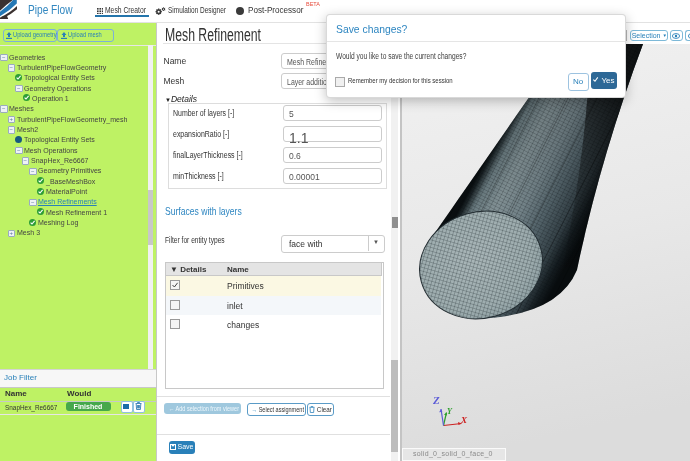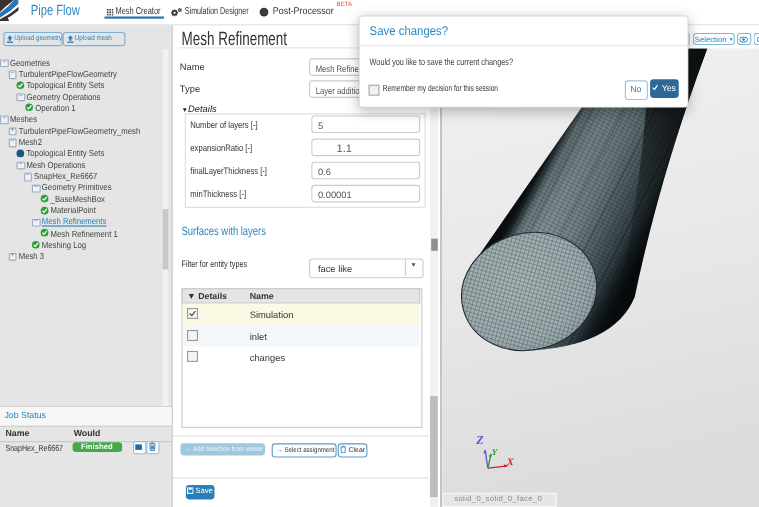--- a/index.html
+++ b/index.html
@@ -61,21 +61,21 @@
       <circle cx="9.7" cy="2.3" r="0.6" fill="#fff"></circle>
     </g>
   </svg>
   <div class="abs" style="left:168px;top:5px;font-size:9px;color:#333;transform:scaleX(0.72);transform-origin:0 50%;white-space:nowrap;">Simulation Designer</div>
 
   <div class="abs" style="left:236px;top:7px;width:8px;height:8px;border-radius:50%;background:#3a3a3a;"></div>
   <div class="abs sx90" style="left:248px;top:5px;font-size:9px;color:#333;">Post-Processor</div>
   <div class="abs" style="left:306px;top:1px;font-size:5.5px;color:#e74c3c;">BETA</div>
 </div>
 
-<div class="abs" style="left:0;top:22px;width:156px;height:439px;background:#e5e5e5;border-right:1px solid #c8c8c8;z-index:4;">
+<div class="abs" style="left:0;top:22px;width:156px;height:439px;background:#bef264;border-right:1px solid #c8c8c8;z-index:4;">
 
   <div class="abs" style="left:0;top:0;width:156px;height:23px;border-bottom:1px solid #e6e6e6;"></div>
   <div class="abs" style="left:2.5px;top:6.5px;width:52px;height:11px;border:1px solid #7db0d8;border-radius:3px;"></div>
   <div class="abs" style="left:57px;top:6.5px;width:55px;height:11px;border:1px solid #7db0d8;border-radius:3px;"></div>
   <svg class="abs" style="left:6px;top:9.5px;" width="6" height="7" viewBox="0 0 6 7">
       <path d="M3,0 L5.5,3 L4,3 L4,5 L2,5 L2,3 L0.5,3 Z" fill="#2980b9"></path>
       <rect x="0" y="5.8" width="6" height="1.2" fill="#2980b9"></rect>
     </svg>
     <div class="abs nw" style="left:13px;top:8.5px;font-size:6.5px;color:#2980b9;transform:scaleX(0.88);transform-origin:0 50%;">Upload geometry</div>
   <svg class="abs" style="left:61px;top:9.5px;" width="6" height="7" viewBox="0 0 6 7">
@@ -142,21 +142,21 @@
       </svg>
     </div>
   <div class="abs" style="left:38px;top:196.1px;font-size:8px;color:#444;white-space:nowrap;transform:scaleX(0.88);transform-origin:0 50%;">Meshing Log</div>
   <div class="abs" style="left:7.5px;top:207.64999999999998px;width:5.5px;height:5.5px;border:1px solid #9aabc0;border-radius:1px;background:#eef2f6;font-size:6px;line-height:5px;text-align:center;color:#5a7a9a;">+</div>
   <div class="abs" style="left:16.5px;top:206.45px;font-size:8px;color:#444;white-space:nowrap;transform:scaleX(0.88);transform-origin:0 50%;">Mesh 3</div>
 
   <div class="abs" style="left:147.5px;top:23px;width:5px;height:324px;background:#f1f1f1;"></div>
   <div class="abs" style="left:147.5px;top:168px;width:5px;height:55px;background:#c8c8c8;"></div>
 
   <div class="abs" style="left:0;top:346.5px;width:156px;height:18px;background:#f7f7f7;border-top:1px solid #d4d4d4;"></div>
-  <div class="abs" style="left:4px;top:351px;font-size:8px;color:#2980b9;">Job Status</div>
+  <div class="abs" style="left:4px;top:351px;font-size:8px;color:#2980b9;">Job Filter</div>
   <div class="abs" style="left:0;top:364.5px;width:156px;height:13px;border-top:1px solid #c8c8c8;border-bottom:1px solid #c8c8c8;"></div>
   <div class="abs" style="left:5px;top:367px;font-size:8px;font-weight:bold;color:#333;">Name</div>
   <div class="abs" style="left:67px;top:367px;font-size:8px;font-weight:bold;color:#333;">Would</div>
   <div class="abs" style="left:5px;top:381px;font-size:8px;color:#333;transform:scaleX(0.8);transform-origin:0 50%;white-space:nowrap;">SnapHex_Re6667</div>
   <div class="abs" style="left:65.5px;top:379.5px;width:45px;height:9.5px;background:#46a84b;border-radius:3px;color:#fff;font-size:7px;font-weight:bold;text-align:center;line-height:9.5px;">Finished</div>
   <div class="abs" style="left:120.5px;top:379px;width:10px;height:10px;border:1px solid #8fc1e0;border-radius:2px;background:#fff;"></div>
   <div class="abs" style="left:123px;top:381.5px;width:5.5px;height:5.5px;background:#1a6da8;"></div>
   <div class="abs" style="left:132.5px;top:379px;width:10px;height:10px;border:1px solid #8fc1e0;border-radius:2px;background:#fff;"></div>
   <div class="abs" style="left:133px;top:379px;width:10px;height:10px;">
       <svg width="7" height="8" viewBox="0 0 7 8" style="position:absolute;left:1.5px;top:1px;">
@@ -167,70 +167,70 @@
 </div>
 
 <div class="abs" style="left:157px;top:22px;width:245px;height:439px;background:#fff;z-index:3;">
   <div class="abs sx70" style="left:8px;top:3px;font-size:17.5px;color:#333;">Mesh Refinement</div>
   <div class="abs" style="left:6px;top:21px;width:233px;height:1px;background:#e4e4e4;"></div>
   <div class="abs" style="left:6.5px;top:34px;font-size:8.5px;color:#333;">Name</div>
   <div class="abs" style="left:124px;top:31px;width:105px;height:14px;border:1px solid #ccc;border-radius:3px;"></div>
   <div class="abs" style="left:130px;top:35px;font-size:8.5px;color:#555;">
       <span class="abs sx82 l0">Mesh Refinement 1</span>
     </div>
-  <div class="abs" style="left:6.5px;top:54px;font-size:8.5px;color:#333;">Type</div>
+  <div class="abs" style="left:6.5px;top:54px;font-size:8.5px;color:#333;">Mesh</div>
   <div class="abs" style="left:124px;top:51px;width:105px;height:14px;border:1px solid #ccc;border-radius:3px;"></div>
   <div class="abs" style="left:130px;top:55px;font-size:8.5px;color:#555;">
       <span class="abs sx82 l0">Layer addition</span>
     </div>
   <div class="abs" style="left:8px;top:72px;font-size:8.5px;color:#222;font-style:italic;"><span style="font-style:normal;font-size:6px;">▼</span>Details</div>
 
   <div class="abs" style="left:11px;top:80.5px;width:217px;height:84px;border:1px solid #ddd;"></div>
   <div class="abs" style="left:16px;top:86px;font-size:8.5px;color:#333;">
       <span class="abs sx82 l0">Number of layers [-]</span>
     </div>
   <div class="abs" style="left:126px;top:82.5px;width:97px;height:14px;border:1px solid #ccc;border-radius:3px;"></div>
   <div class="abs" style="left:132px;top:86.5px;font-size:8.5px;color:#555;">5</div>
   <div class="abs" style="left:16px;top:107px;font-size:8.5px;color:#333;">
       <span class="abs sx82 l0">expansionRatio [-]</span>
     </div>
   <div class="abs" style="left:126px;top:103.5px;width:97px;height:14px;border:1px solid #ccc;border-radius:3px;"></div>
-  <div class="abs" style="left:149px;top:107.5px;font-size:10px;color:#555;">1.1</div>
+  <div class="abs" style="left:132px;top:107.5px;font-size:14px;color:#555;">1.1</div>
   <div class="abs" style="left:16px;top:128px;font-size:8.5px;color:#333;">
       <span class="abs sx82 l0">finalLayerThickness [-]</span>
     </div>
   <div class="abs" style="left:126px;top:124.5px;width:97px;height:14px;border:1px solid #ccc;border-radius:3px;"></div>
   <div class="abs" style="left:132px;top:128.5px;font-size:8.5px;color:#555;">0.6</div>
   <div class="abs" style="left:16px;top:149px;font-size:8.5px;color:#333;">
       <span class="abs sx82 l0">minThickness [-]</span>
     </div>
   <div class="abs" style="left:126px;top:145.5px;width:97px;height:14px;border:1px solid #ccc;border-radius:3px;"></div>
   <div class="abs" style="left:132px;top:149.5px;font-size:8.5px;color:#555;">0.00001</div>
 
   <div class="abs sx78" style="left:8px;top:183px;font-size:11px;color:#2e86c1;">Surfaces with layers</div>
   <div class="abs" style="left:7.5px;top:213px;font-size:8.5px;color:#333;">
       <span class="abs sx78 l0">Filter for entity types</span>
     </div>
   <div class="abs" style="left:124px;top:212.5px;width:102px;height:16px;border:1px solid #ccc;border-radius:3px;background:#fff;"></div>
-  <div class="abs" style="left:132px;top:217px;font-size:8.5px;color:#333;">face like</div>
+  <div class="abs" style="left:132px;top:217px;font-size:8.5px;color:#333;">face with</div>
   <div class="abs" style="left:211px;top:212.5px;width:15px;height:16px;border-left:1px solid #ccc;"></div>
   <div class="abs" style="left:216px;top:217px;font-size:6px;color:#555;">▼</div>
 
   <div class="abs" style="left:8px;top:239.5px;width:217px;height:125px;border:1px solid #c8c8c8;background:#fff;"></div>
   <div class="abs" style="left:8px;top:239.5px;width:217px;height:14px;background:#e4e4e4;border:1px solid #c8c8c8;box-sizing:border-box;"></div>
   <div class="abs" style="left:13px;top:242.5px;font-size:8px;font-weight:bold;color:#333;">▼ Details</div>
   <div class="abs" style="left:70px;top:242.5px;font-size:8px;font-weight:bold;color:#333;">Name</div>
   <div class="abs" style="left:9px;top:253.5px;width:215px;height:20px;background:#fbf8e3;"></div>
   <div class="abs" style="left:9px;top:273.5px;width:215px;height:19px;background:#f4f7fa;"></div>
   <div class="abs" style="left:13px;top:258px;width:8px;height:8px;border:1px solid #999;background:#f4f4f4;">  
       <svg width="8" height="8" viewBox="0 0 8 8" style="position:absolute;left:0;top:0;">
         <path d="M1.5,4 L3.4,6 L6.6,1.8" stroke="#444" stroke-width="1" fill="none"></path>
       </svg>
     </div>
-  <div class="abs" style="left:70px;top:259px;font-size:8.5px;color:#333;">Simulation</div>
+  <div class="abs" style="left:70px;top:259px;font-size:8.5px;color:#333;">Primitives</div>
   <div class="abs" style="left:13px;top:277.5px;width:8px;height:8px;border:1px solid #999;background:#f4f4f4;"></div>
   <div class="abs" style="left:70px;top:278.5px;font-size:8.5px;color:#333;">inlet</div>
   <div class="abs" style="left:13px;top:296.5px;width:8px;height:8px;border:1px solid #999;background:#f4f4f4;"></div>
   <div class="abs" style="left:70px;top:297.5px;font-size:8.5px;color:#333;">changes</div>
 
   <div class="abs" style="left:0px;top:374px;width:233px;height:1px;background:#e0e0e0;"></div>
   <div class="abs" style="left:7px;top:381px;width:77px;height:11px;background:#9fc8de;border-radius:3px;color:#eef7fc;font-size:6.3px;line-height:11px;text-align:center;white-space:nowrap;overflow:hidden;"><span style="display:inline-block;transform:scaleX(0.88);transform-origin:50% 50%;">← Add selection from viewer</span></div>
   <div class="abs" style="left:90px;top:381px;width:57px;height:11px;border:1px solid #5a9bc7;border-radius:3px;font-size:6.3px;line-height:11px;text-align:center;color:#333;white-space:nowrap;overflow:hidden;"><span style="display:inline-block;transform:scaleX(0.88);transform-origin:50% 50%;"><span style="color:#2980b9;">→</span> Select assignment</span></div>
   <div class="abs" style="left:150px;top:381px;width:25px;height:11px;border:1px solid #5a9bc7;border-radius:3px;font-size:6.3px;line-height:11px;text-align:center;color:#333;white-space:nowrap;overflow:hidden;"><svg width="6" height="7" viewBox="0 0 7 8" style="vertical-align:-1px;">
         <path d="M0.5,1.5 H6.5 M2.5,1.2 V0.5 H4.5 V1.2 M1.2,2 L1.6,7.5 H5.4 L5.8,2" stroke="#2980b9" stroke-width="0.9" fill="none"></path>

